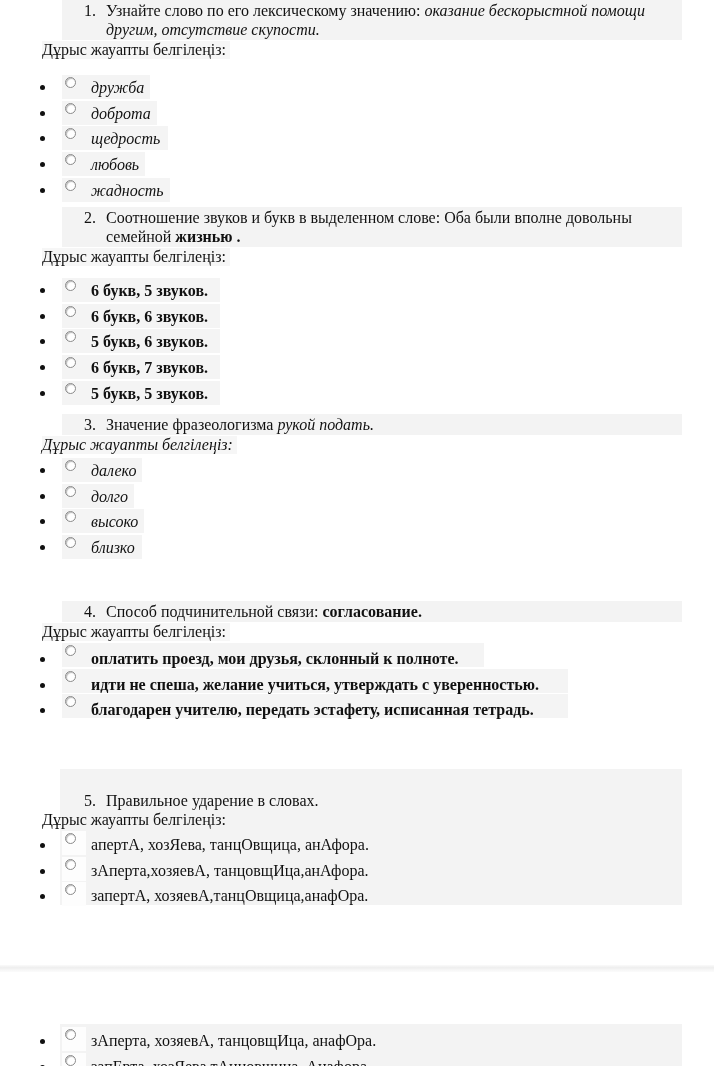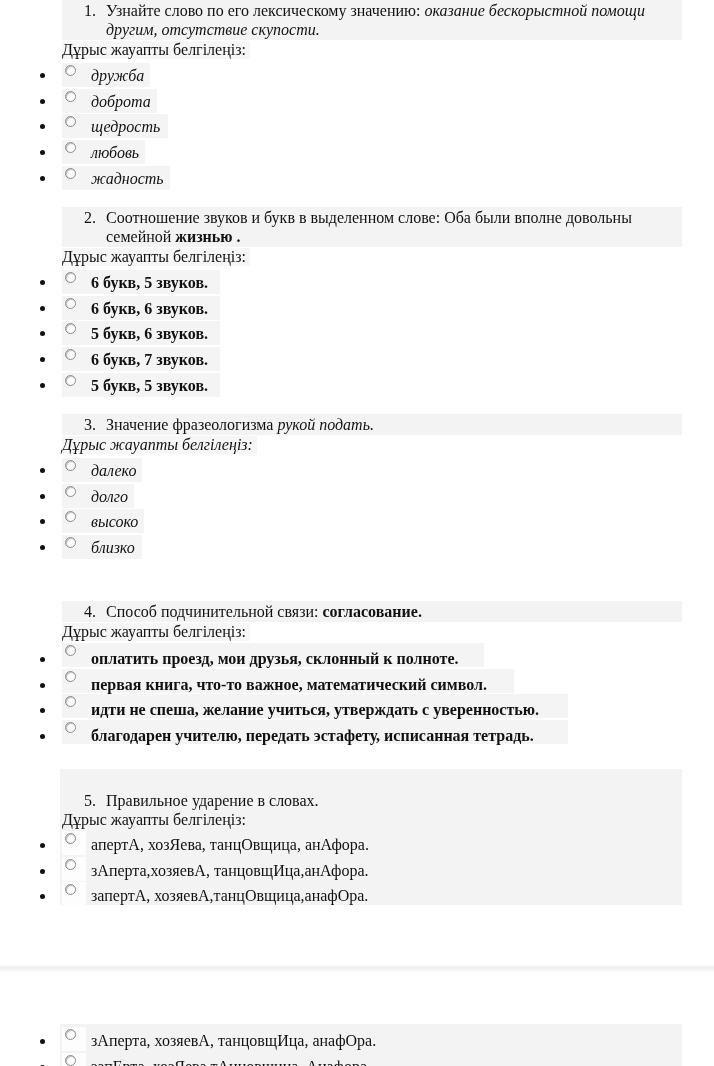--- a/index.html
+++ b/index.html
@@ -10,21 +10,21 @@
     }
     .page { position: absolute; left: 0; width: 714px; }
     .q { position: relative; }
     .qtitle {
       position: relative; margin-left: 62px; width: 620px;
       background: #f3f3f3; padding: 1px 0 2px 0; line-height: 19px;
     }
     .qtitle .num { position: absolute; left: 22px; top: 1px; }
     .qtitle .txt { display: block; padding-left: 44px; padding-right: 8px; }
     .prompt {
-      display: inline-block; margin-left: 62px; background: #f6f6f6;
+      display: inline-block; margin-left: 42px; background: #f6f6f6;
       line-height: 18px; padding-right: 4px; font-family: Liberation Serif, serif;
     }
     .opts { list-style: none; margin: 0; padding: 0; }
     .opt { position: relative; height: 25.7px; }
     .opt .bullet {
       position: absolute; left: 40px; top: 10px; width: 5px; height: 5px;
       border-radius: 50%; background: #111;
     }
     .opt .cell {
       position: absolute; left: 62px; top: 0; height: 24px;
@@ -50,21 +50,21 @@
 <body>
 
 <div class="page" style="top:0;">
 
   <div class="q" style="position:absolute; top:0; left:0; width:714px;">
     <div class="qtitle" style="height:37px;">
       <span class="num">1.</span>
       <span class="txt"><span>Узнайте слово по его лексическому значению: </span><span class="italic">оказание бескорыстной помощи другим, отсутствие скупости.</span></span>
     </div>
     <div class="prompt" style="margin-top:1px;">Дұрыс жауапты белгілеңіз:</div>
-    <ul class="opts" style="margin-top:4px;">
+    <ul class="opts" style="margin-top:16px;">
       <li class="opt">
           <span class="bullet"></span>
           <span class="cell" style="width:88px;"></span>
           <span class="radio"></span>
           <span class="label italic">дружба</span>
         </li>
       <li class="opt">
           <span class="bullet"></span>
           <span class="cell" style="width:95px;"></span>
           <span class="radio"></span>
@@ -90,21 +90,21 @@
         </li>
     </ul>
   </div>
 
   <div class="q" style="position:absolute; top:207px; left:0; width:714px;">
     <div class="qtitle" style="height:37px;">
       <span class="num">2.</span>
       <span class="txt"><span>Соотношение звуков и букв в выделенном слове: Оба были вполне довольны семейной </span><span class="bold">жизнью .</span></span>
     </div>
     <div class="prompt" style="margin-top:1px;">Дұрыс жауапты белгілеңіз:</div>
-    <ul class="opts" style="margin-top:4px;">
+    <ul class="opts" style="margin-top:12px;">
       <li class="opt">
           <span class="bullet"></span>
           <span class="cell" style="width:158px;"></span>
           <span class="radio"></span>
           <span class="label bold">6 букв, 5 звуков.</span>
         </li>
       <li class="opt">
           <span class="bullet"></span>
           <span class="cell" style="width:158px;"></span>
           <span class="radio"></span>
@@ -170,26 +170,20 @@
       <span class="num">4.</span>
       <span class="txt"><span>Способ подчинительной связи: </span><span class="bold">согласование.</span></span>
     </div>
     <div class="prompt" style="margin-top:1px;">Дұрыс жауапты белгілеңіз:</div>
     <ul class="opts" style="margin-top:2px;">
       <li class="opt">
           <span class="bullet" style="top:14px;"></span>
           <span class="cell" style="width:422px;"></span>
           <span class="radio"></span>
           <span class="label bold" style="top:7px;">оплатить проезд, мои друзья, склонный к полноте.</span>
-        </li>
-      <li class="opt">
-          <span class="bullet" style="top:14px;"></span>
-          <span class="cell" style="width:452px;"></span>
-          <span class="radio"></span>
-          <span class="label bold" style="top:7px;">первая книга, что-то важное, математический символ.</span>
         </li>
       <li class="opt">
           <span class="bullet" style="top:14px;"></span>
           <span class="cell" style="width:506px;"></span>
           <span class="radio"></span>
           <span class="label bold" style="top:7px;">идти не спеша, желание учиться, утверждать с уверенностью.</span>
         </li>
       <li class="opt">
           <span class="bullet" style="top:14px;"></span>
           <span class="cell" style="width:506px;"></span>

